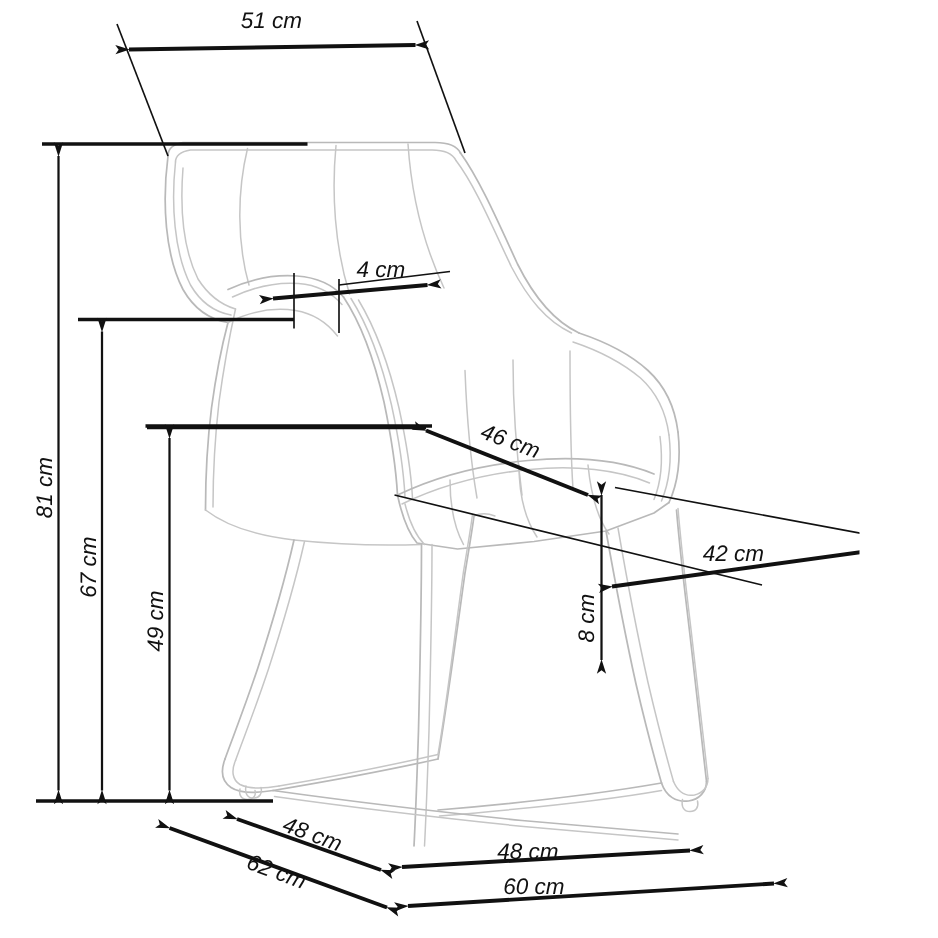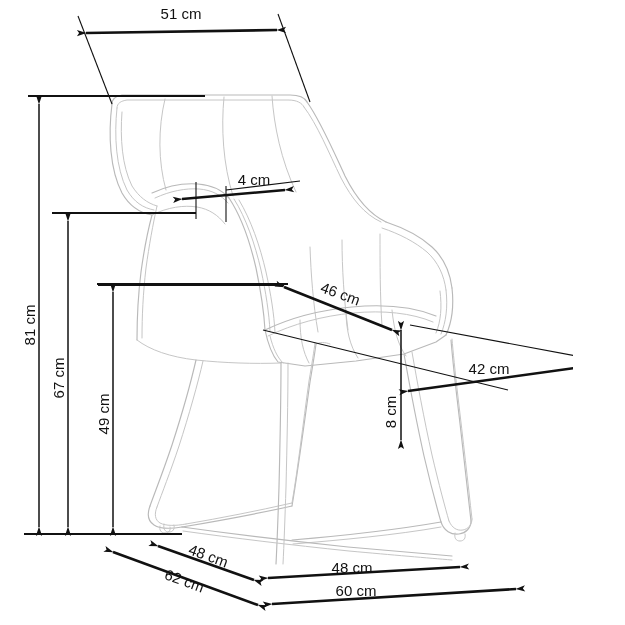--- a/index.html
+++ b/index.html
@@ -10,20 +10,21 @@
   }
   body {
     font-family: "Liberation Sans", sans-serif;
   }
   #stage {
     position: relative;
     width: 573px;
     height: 625px;
     background: #ffffff;
     overflow: hidden;
+    font-style: italic;
   }
   #stage svg {
     display: block;
     width: 625px;
     height: 625px;
   }
   .furniture-line {
     fill: none;
     stroke: #b9b9b9;
     stroke-width: 1.15;

